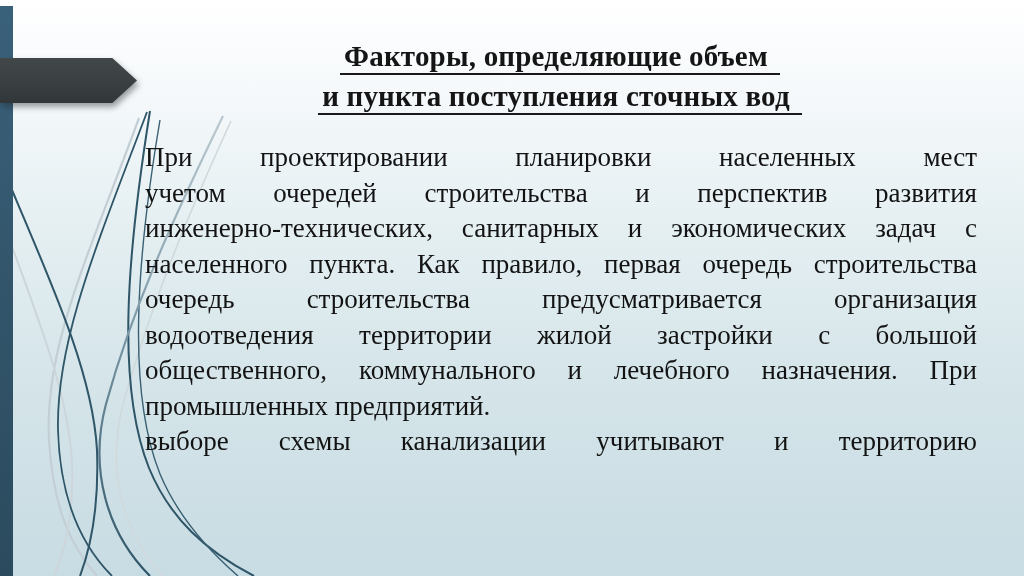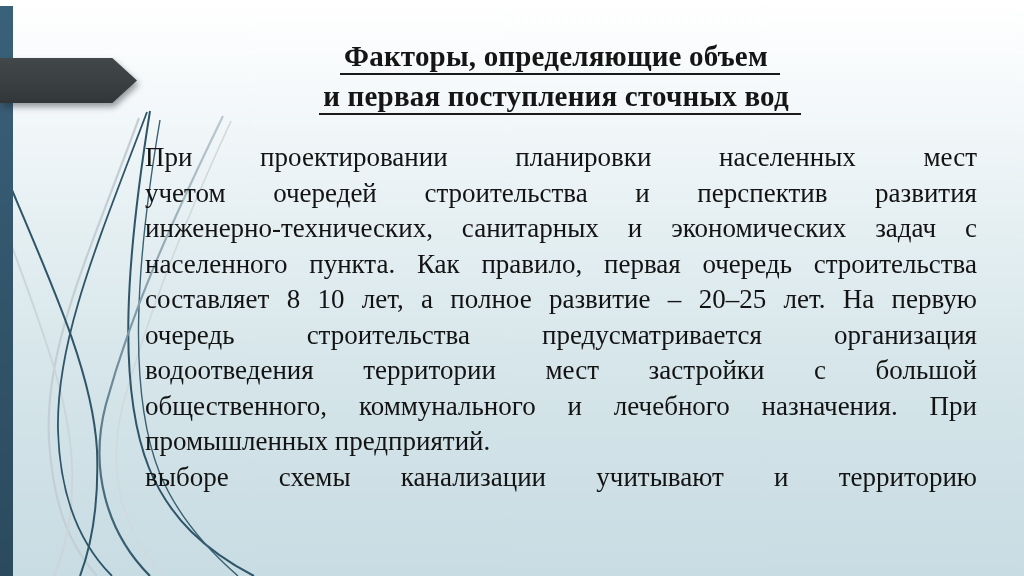--- a/index.html
+++ b/index.html
@@ -109,29 +109,28 @@
   </svg>
 
   <div class="accent-bar"></div>
 
   <div class="arrow-wrap">
     <div class="arrow-shape"></div>
   </div>
 
   <div class="title-block">
     <div class="title-line"><span>Факторы, определяющие объем</span></div>
-    <div class="title-line"><span>и первая поступления сточных вод</span></div>
+    <div class="title-line"><span>и пункта поступления сточных вод</span></div>
   </div>
 
   <div class="body-block">
     <div class="body-line">При проектировании планировки населенных мест</div>
     <div class="body-line">учетом очередей строительства и перспектив развития</div>
     <div class="body-line">инженерно-технических, санитарных и экономических задач с</div>
     <div class="body-line">населенного пункта. Как правило, первая очередь строительства</div>
-    <div class="body-line">составляет 8 10 лет, а полное развитие – 20–25 лет. На первую</div>
     <div class="body-line">очередь строительства предусматривается организация</div>
-    <div class="body-line">водоотведения территории мест застройки с большой</div>
+    <div class="body-line">водоотведения территории жилой застройки с большой</div>
     <div class="body-line">общественного, коммунального и лечебного назначения. При</div>
     <div class="body-line last">промышленных предприятий.</div>
     <div class="body-line">выборе схемы канализации учитывают и территорию</div>
   </div>
 
 </div>
 
 </body></html>

